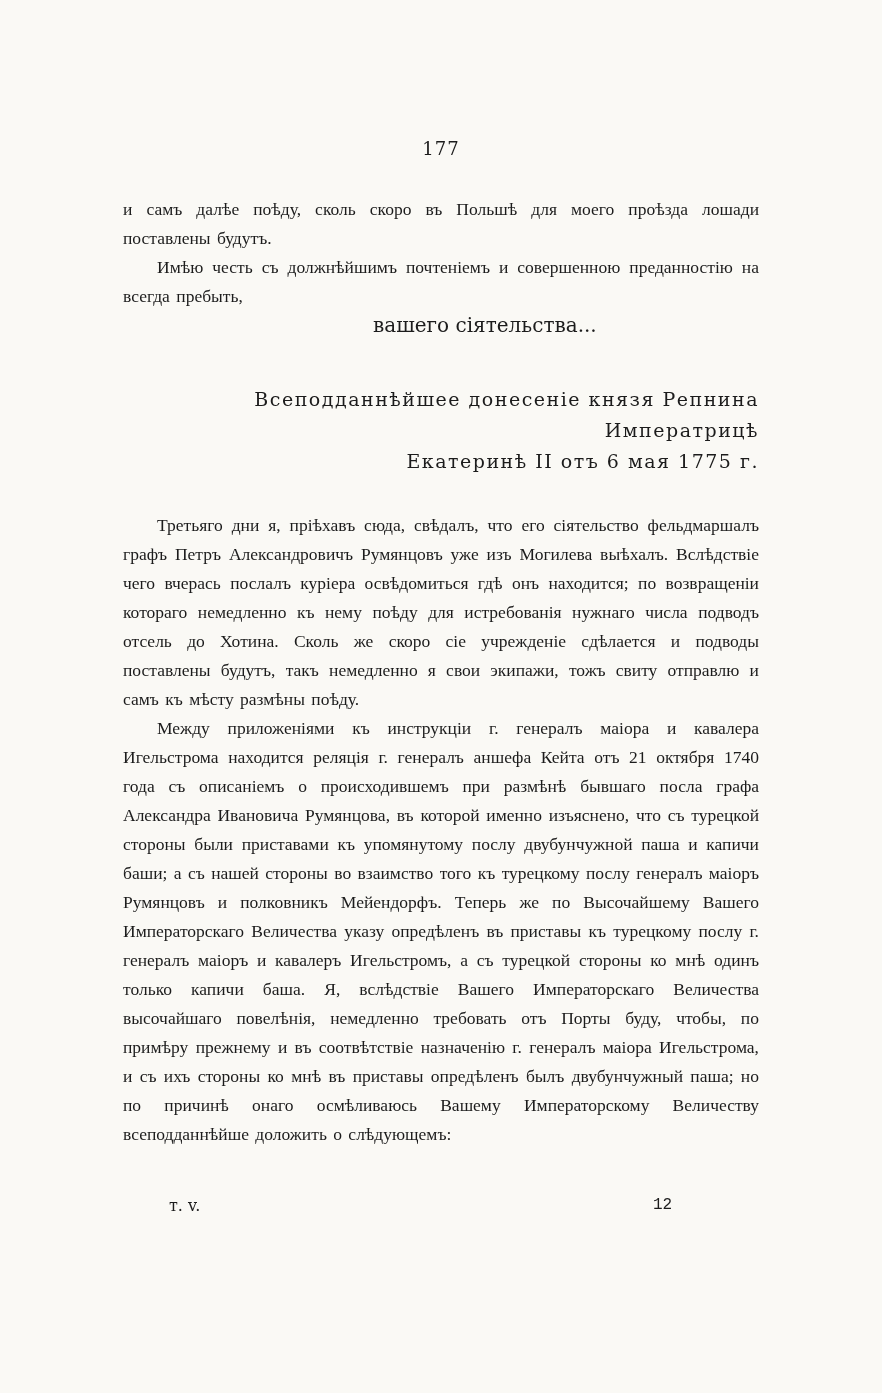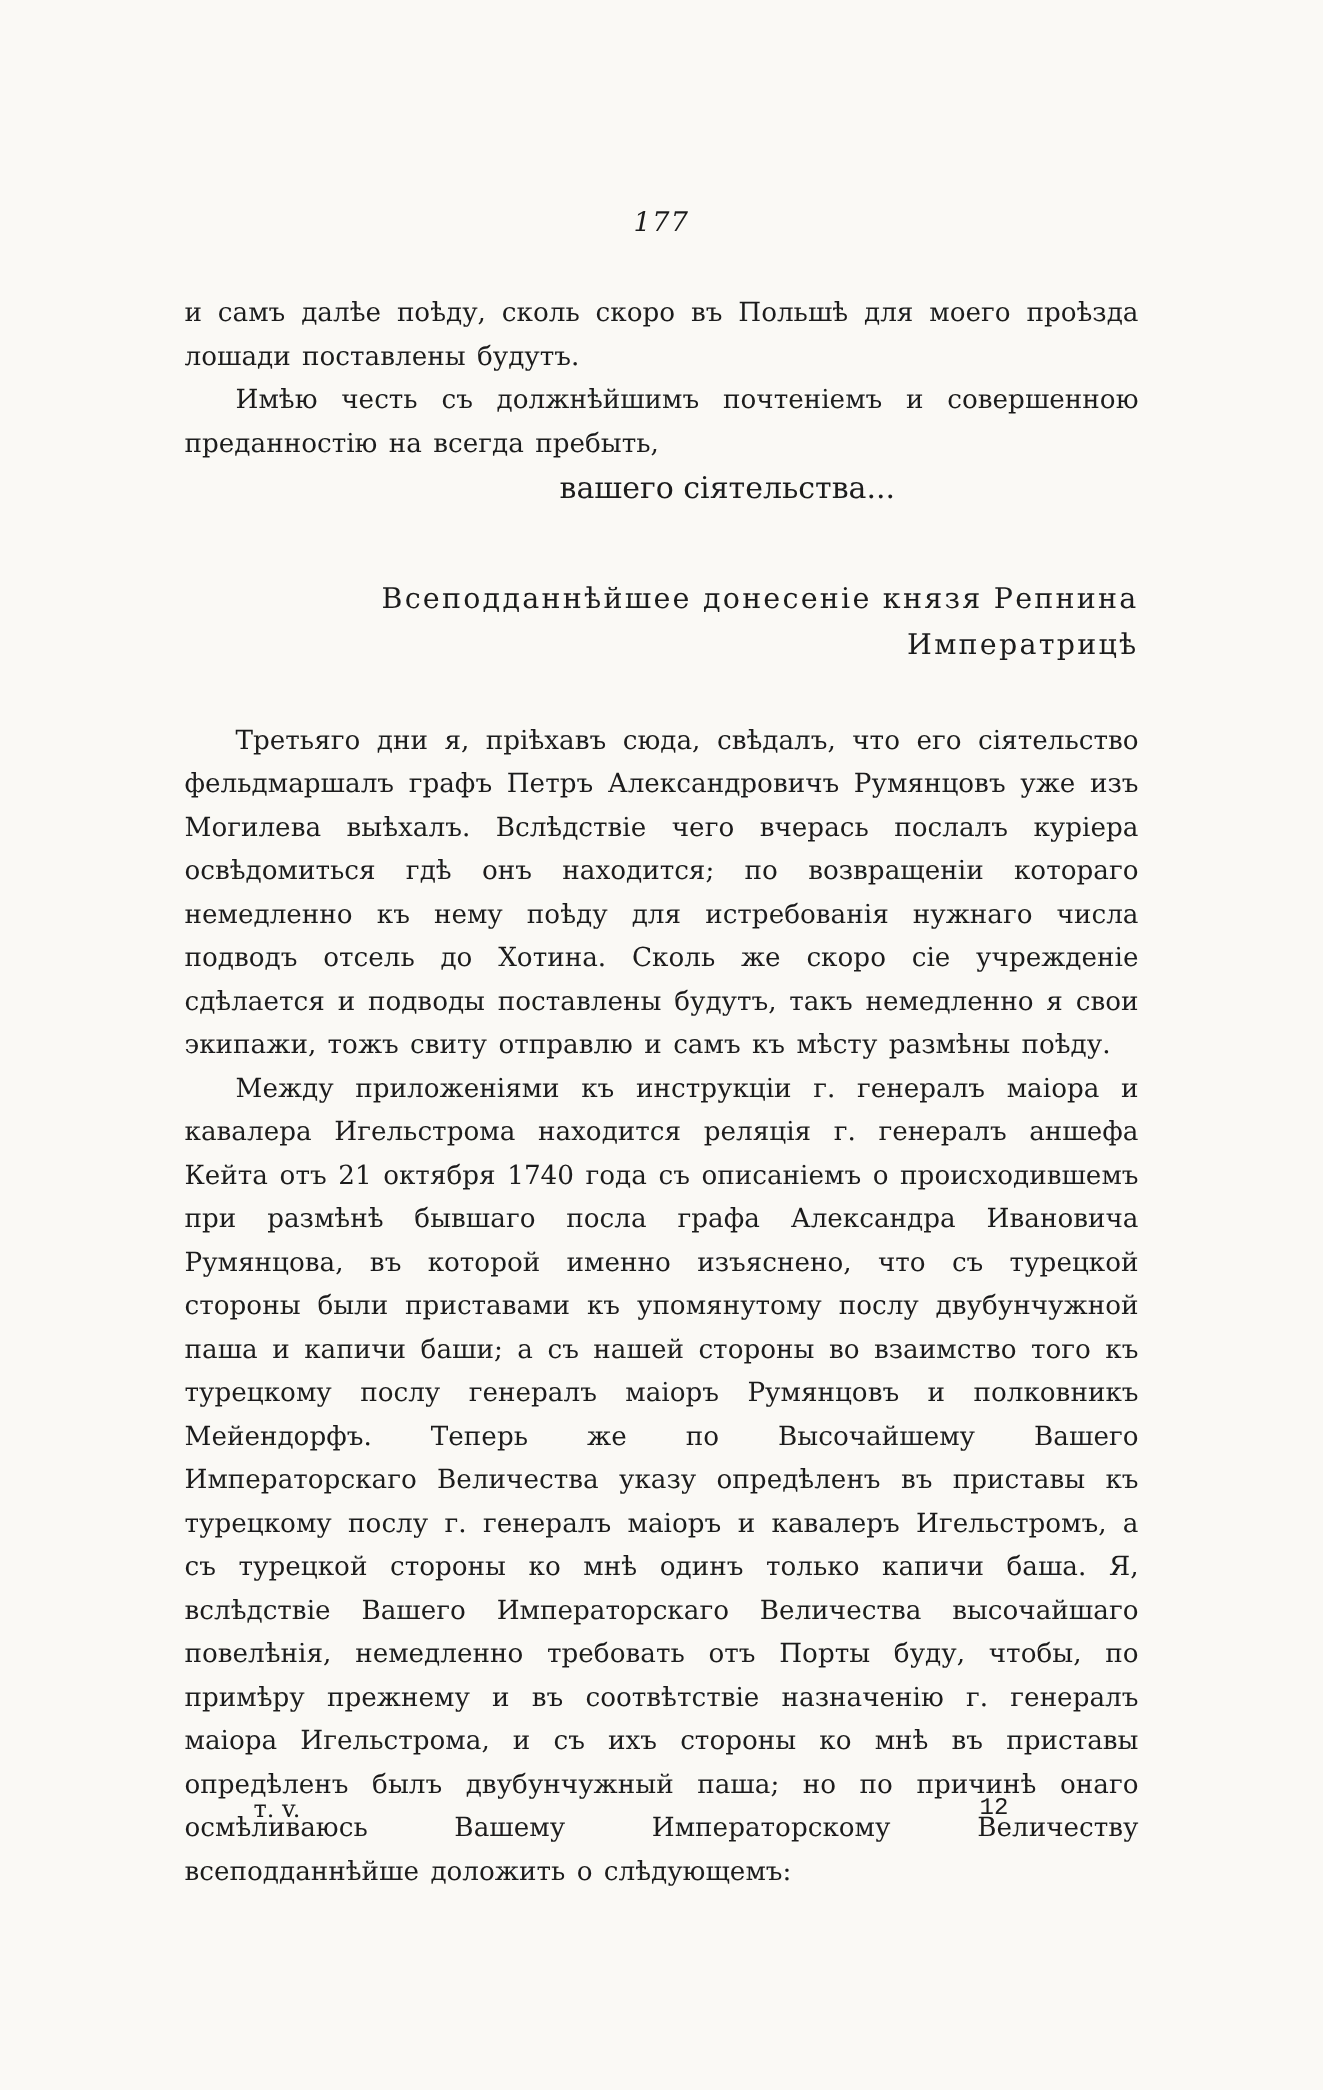--- a/index.html
+++ b/index.html
@@ -21,29 +21,29 @@
     position: absolute;
     left: 123px;
     top: 138px;
     width: 636px;
   }
   .page-number {
     text-align: center;
     font-size: 18px;
     letter-spacing: 1px;
     margin-bottom: 36px;
-    font-style: italic;
   }
   .para {
     font-size: 17.5px;
     line-height: 29px;
     text-align: justify;
     text-indent: 34px;
     margin: 0;
     word-spacing: 2px;
+    font-family: Liberation Serif, serif;
   }
   .para.no-indent {
     text-indent: 0;
   }
   .closing-salutation {
     font-size: 17.5px;
     line-height: 29px;
     text-align: center;
     margin: 0;
   }
@@ -90,20 +90,21 @@
 
     <p class="para no-indent">и самъ далѣе поѣду, сколь скоро въ Польшѣ для моего проѣзда лошади поставлены будутъ.</p>
 
     <p class="para">Имѣю честь съ должнѣйшимъ почтеніемъ и совершенною преданностію на всегда пребыть,</p>
 
 
     <p class="closing-signature">вашего сіятельства...</p>
 
     <h2 class="doc-heading">
       <span>Всеподданнѣйшее донесеніе князя Репнина Императрицѣ</span><br>
+      <span>Екатеринѣ II отъ 6 мая 1775 г.</span>
     </h2>
 
 
     <p class="para">Третьяго дни я, пріѣхавъ сюда, свѣдалъ, что его сіятельство фельдмаршалъ графъ Петръ Александровичъ Румянцовъ уже изъ Могилева выѣхалъ. Вслѣдствіе чего вчерась послалъ куріера освѣдомиться гдѣ онъ находится; по возвращеніи котораго немедленно къ нему поѣду для истребованія нужнаго числа подводъ отсель до Хотина. Сколь же скоро сіе учрежденіе сдѣлается и подводы поставлены будутъ, такъ немедленно я свои экипажи, тожъ свиту отправлю и самъ къ мѣсту размѣны поѣду.</p>
 
     <p class="para">Между приложеніями къ инструкціи г. генералъ маіора и кавалера Игельстрома находится реляція г. генералъ аншефа Кейта отъ 21 октября 1740 года съ описаніемъ о происходившемъ при размѣнѣ бывшаго посла графа Александра Ивановича Румянцова, въ которой именно изъяснено, что съ турецкой стороны были приставами къ упомянутому послу двубунчужной паша и капичи баши; а съ нашей стороны во взаимство того къ турецкому послу генералъ маіоръ Румянцовъ и полковникъ Мейендорфъ. Теперь же по Высочайшему Вашего Императорскаго Величества указу опредѣленъ въ приставы къ турецкому послу г. генералъ маіоръ и кавалеръ Игельстромъ, а съ турецкой стороны ко мнѣ одинъ только капичи баша. Я, вслѣдствіе Вашего Императорскаго Величества высочайшаго повелѣнія, немедленно требовать отъ Порты буду, чтобы, по примѣру прежнему и въ соотвѣтствіе назначенію г. генералъ маіора Игельстрома, и съ ихъ стороны ко мнѣ въ приставы опредѣленъ былъ двубунчужный паша; но по причинѣ онаго осмѣливаюсь Вашему Императорскому Величеству всеподданнѣйше доложить о слѣдующемъ:</p>
 
   </div>
 
   <div class="footer">

